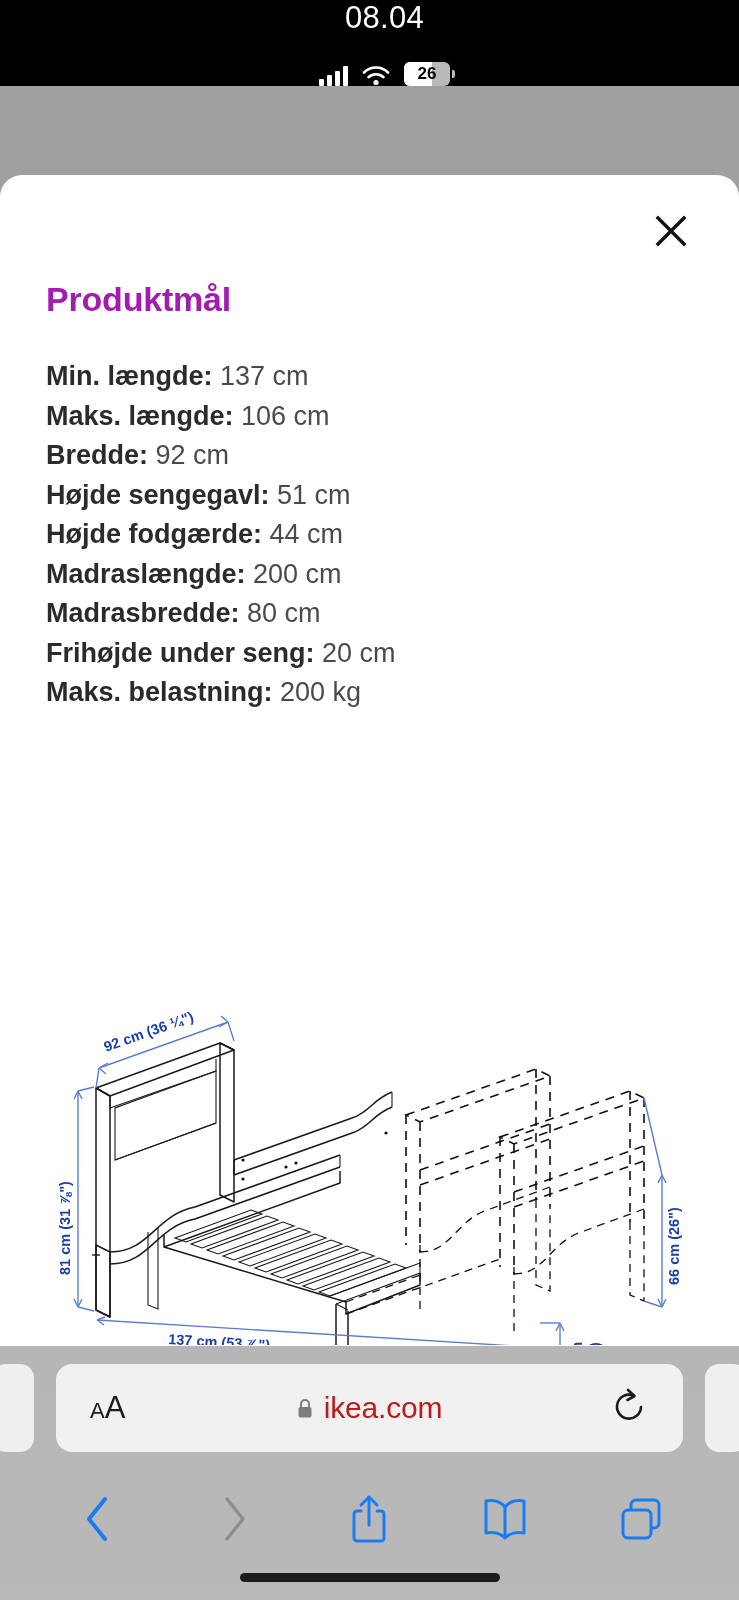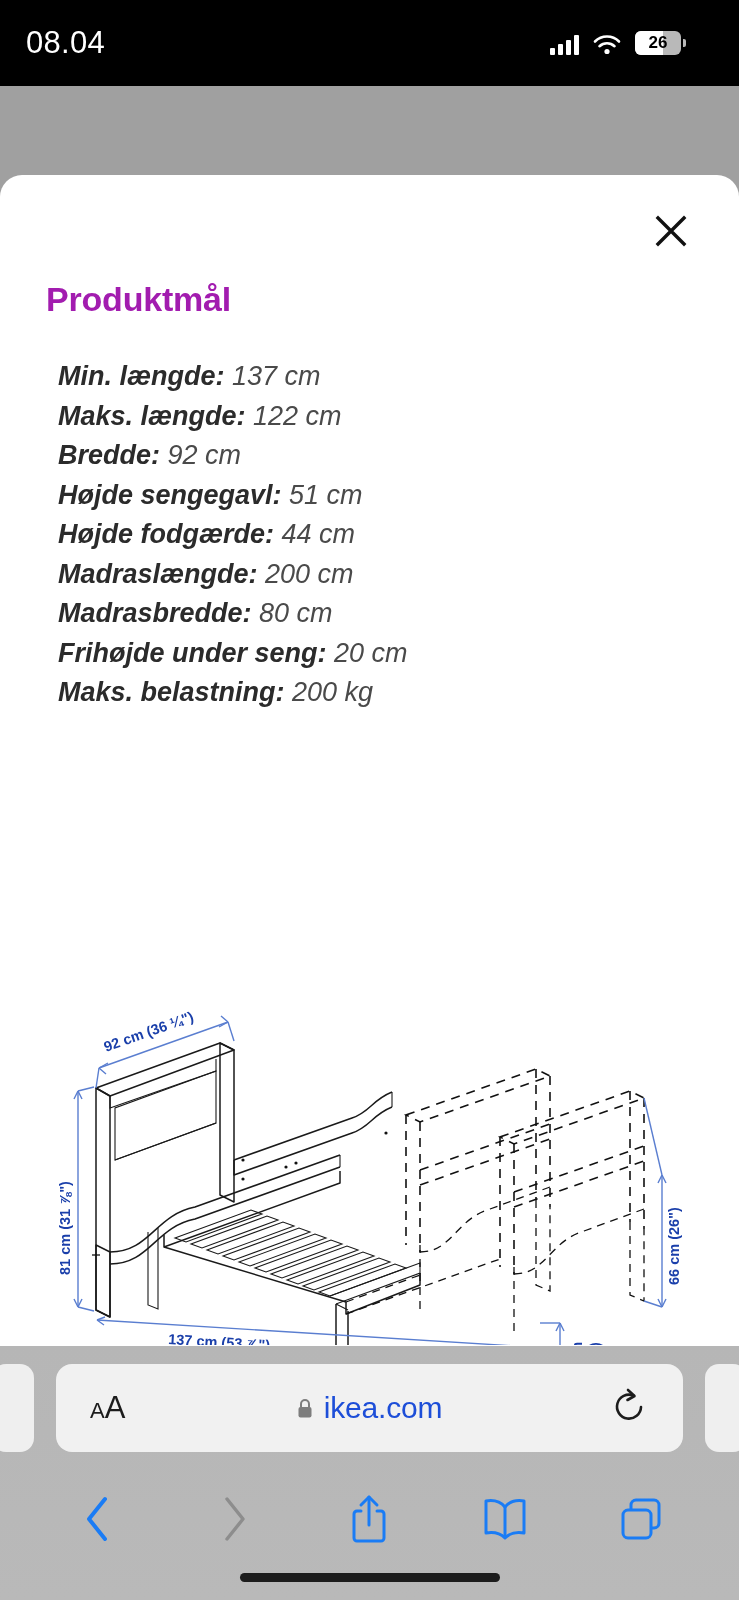--- a/index.html
+++ b/index.html
@@ -9,21 +9,22 @@
     background:#a6a6a6;
     position:relative;
     overflow:hidden;
   }
 
   
   .status-bar {
     position:absolute; top:0; left:0; width:739px; height:86px;
     background:#000; color:#fff;
     display:flex; align-items:center; justify-content:space-between;
-    padding:0 58px 0 26px;
+    padding:0 58px 0 88px;
+    flex-direction:column;
   }
   .status-time { font-size:31px; font-weight:500; letter-spacing:0.3px; }
   .status-right { display:flex; align-items:flex-end; gap:14px; }
   .signal { display:flex; align-items:flex-end; gap:3px; height:22px; }
   .signal i { display:block; width:5px; background:#fff; border-radius:1px; }
   .signal i:nth-child(1){height:7px;}
   .signal i:nth-child(2){height:11px;}
   .signal i:nth-child(3){height:15px;}
   .signal i:nth-child(4){height:20px;}
   .wifi { width:28px; height:21px; position:relative; }
@@ -53,21 +54,21 @@
     position:absolute; top:30px; right:42px;
     width:52px; height:52px; display:flex; align-items:center; justify-content:center;
     cursor:pointer;
   }
 
   .sheet-title {
     position:absolute; top:105px; left:46px;
     font-size:34px; font-weight:bold; color:#a21caf; letter-spacing:-0.2px;
   }
 
-  .specs { position:absolute; top:182px; left:58px; width:640px;font-style:italic; }
+  .specs { position:absolute; top:182px; left:46px; width:640px; }
   .spec-row {
     font-size:27px; color:#3f3f3f; line-height:39.5px; white-space:nowrap;
   }
   .spec-row .k { font-weight:bold; color:#2b2b2b; }
   .spec-row .v { font-weight:400; color:#4a4a4a; }
 
   
   .diagram { position:absolute; top:640px; left:0; width:739px; height:530px; }
   .diagram svg { display:block; }
   .dim-text {
@@ -101,21 +102,21 @@
     position:absolute; left:34px; display:flex; align-items:baseline;
     color:#1c1c1c; cursor:pointer;
   }
   .aa-btn .s { font-size:22px; }
   .aa-btn .l { font-size:31px; }
   .url-center {
     position:absolute; left:0; right:0; display:flex;
     align-items:center; justify-content:center; gap:11px;
   }
   .lock { width:16px; height:21px; position:relative; }
-  .url-text { font-size:30px; color:#1d4ed8; letter-spacing:-0.2px; }
+  .url-text { font-size:30px; color:#b91c1c; letter-spacing:-0.2px; }
   .reload { position:absolute; right:36px; cursor:pointer; }
 
   .toolbar {
     position:absolute; top:118px; left:0; width:739px; height:110px;
     display:flex; align-items:center; justify-content:space-around;
     padding:0 30px;
   }
   .tb-item { display:flex; align-items:center; justify-content:center; width:90px; height:80px; cursor:pointer; }
 
   .home-indicator {
@@ -161,21 +162,21 @@
 
   <div class="sheet-title">Produktmål</div>
 
   <div class="specs">
     <div class="spec-row">
       <span class="k">Min. længde:</span>
       <span class="v">137 cm</span>
     </div>
     <div class="spec-row">
       <span class="k">Maks. længde:</span>
-      <span class="v">122 cm</span>
+      <span class="v">106 cm</span>
     </div>
     <div class="spec-row">
       <span class="k">Bredde:</span>
       <span class="v">92 cm</span>
     </div>
     <div class="spec-row">
       <span class="k">Højde sengegavl:</span>
       <span class="v">51 cm</span>
     </div>
     <div class="spec-row">

